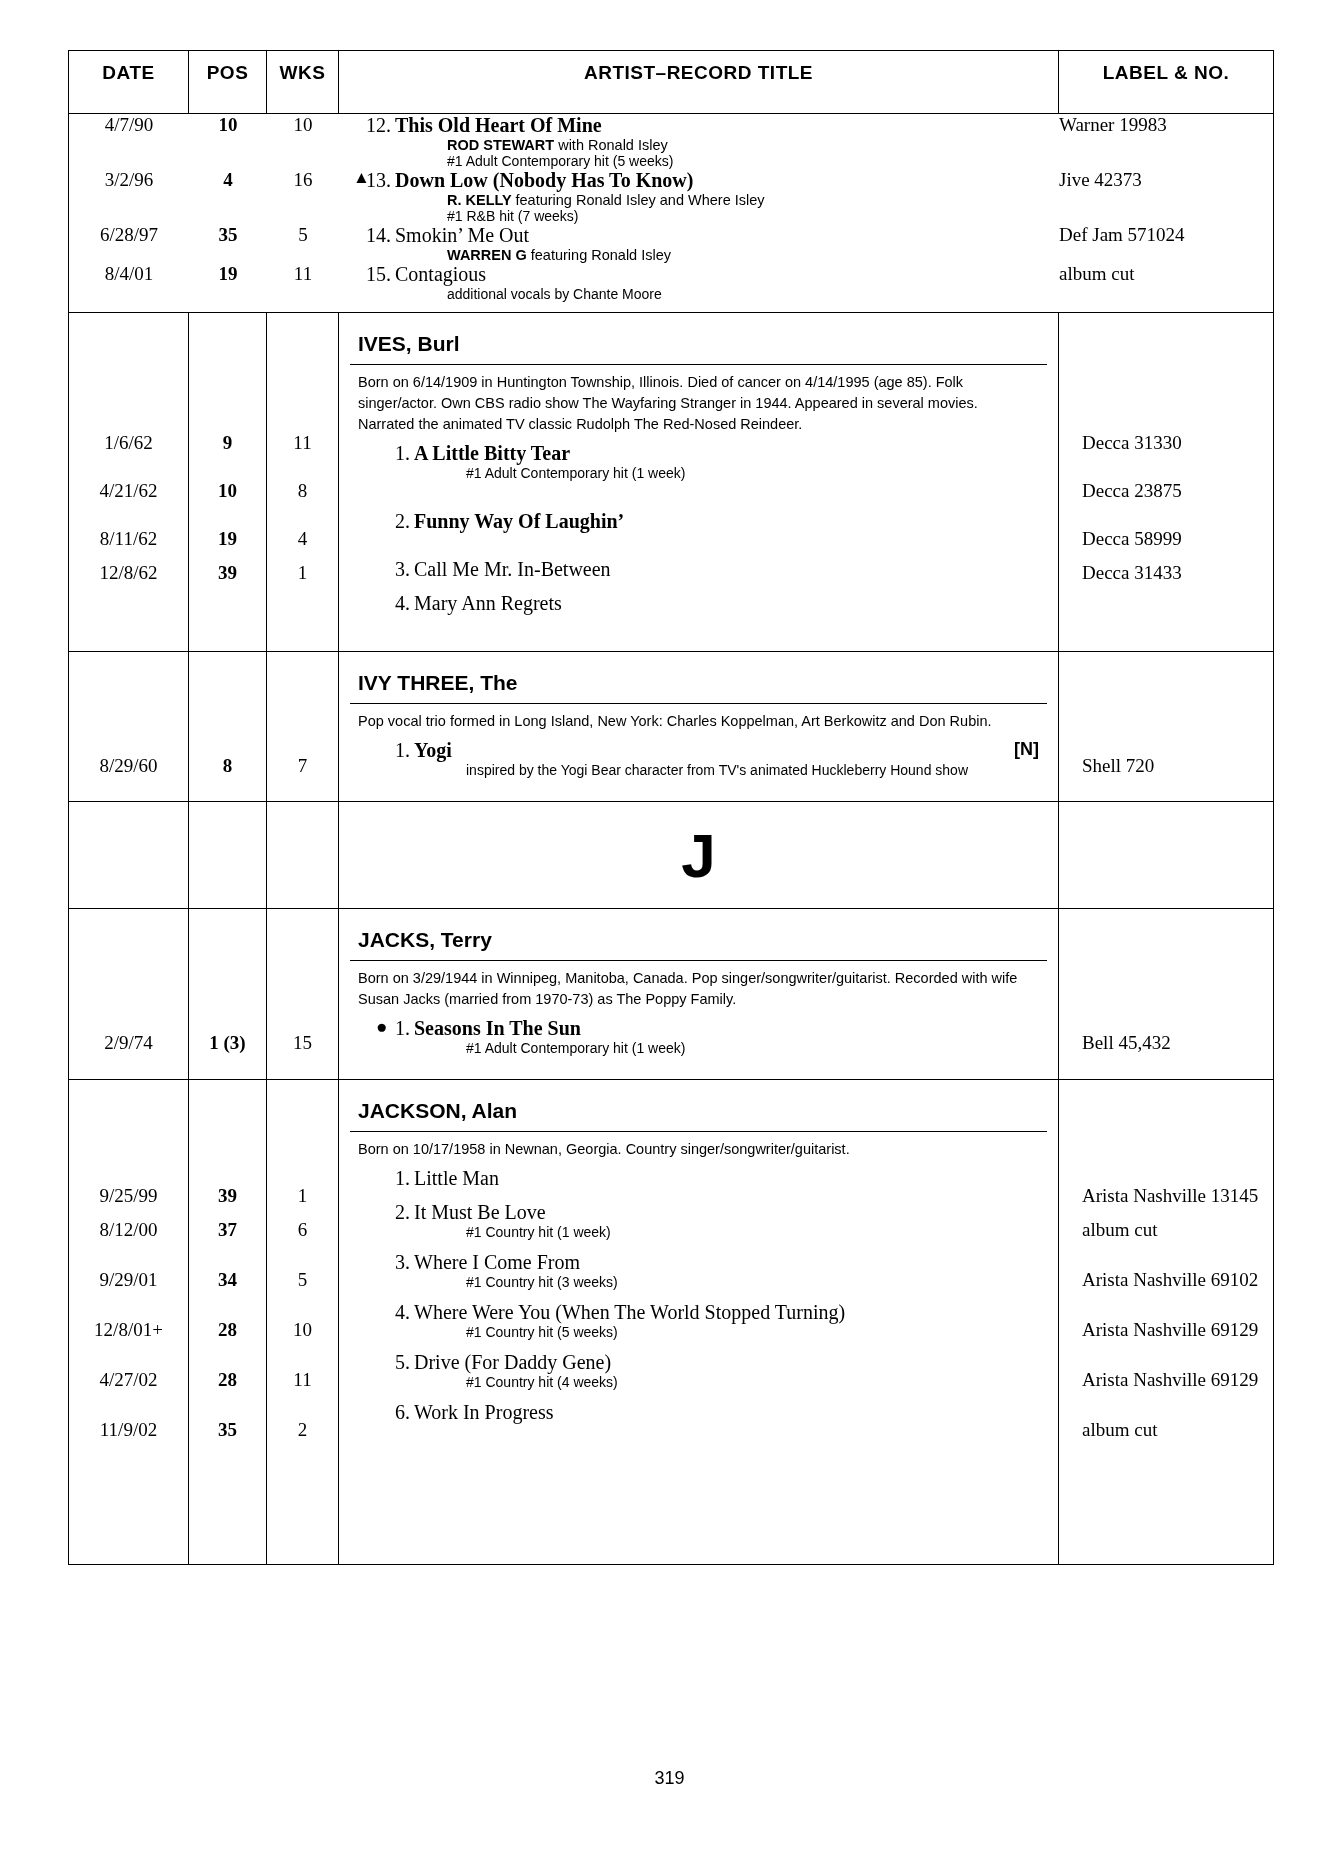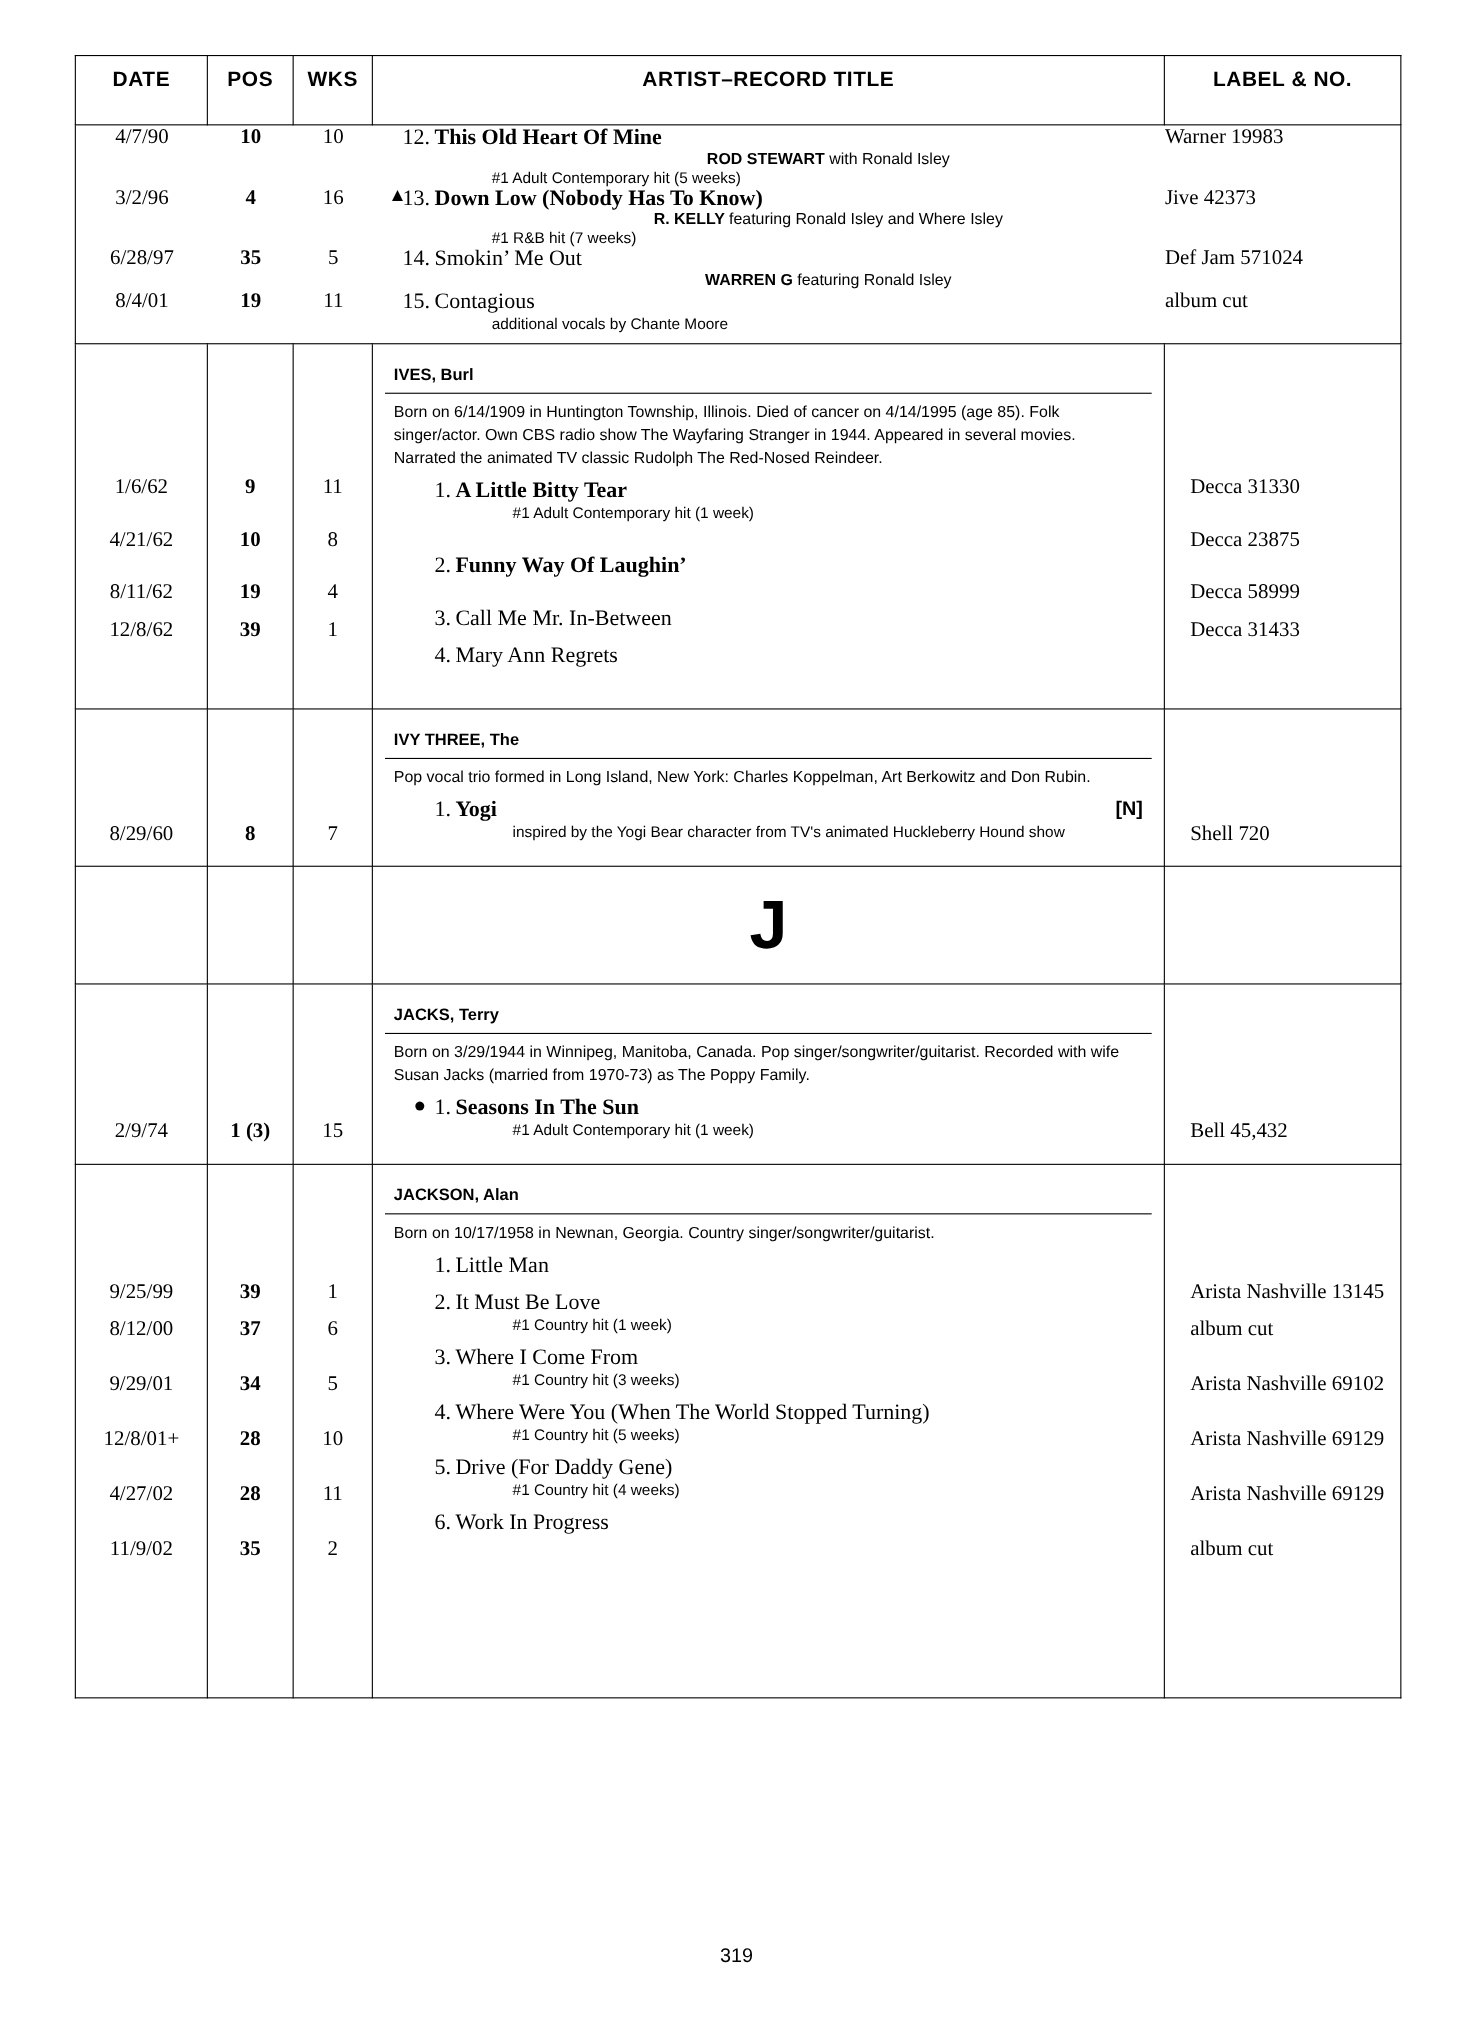--- a/index.html
+++ b/index.html
@@ -73,32 +73,31 @@
   }
   .song {
     font-size: 20px;
   }
   .song.bold { font-weight: bold; }
   .artist-line {
     font-family: "Liberation Sans", sans-serif;
     font-size: 14.5px;
     font-weight: bold;
     padding-left: 108px;
-    text-align: center;
   }
   .artist-line .reg { font-weight: normal; }
   .note {
     font-family: "Liberation Sans", sans-serif;
     font-size: 14px;
     padding-left: 108px;
   }
   .sec-head {
     font-family: "Liberation Sans", sans-serif;
     font-weight: bold;
-    font-size: 15px;
+    font-size: 21px;
     padding: 8px 0 8px 8px;
     border-bottom: 1.5px solid #000;
   }
   .bio {
     font-family: "Liberation Sans", sans-serif;
     font-size: 14.5px;
     line-height: 1.45;
     padding: 7px 12px 7px 8px;
   }
   .title-cell-pad { padding: 0 8px 0 8px; }

